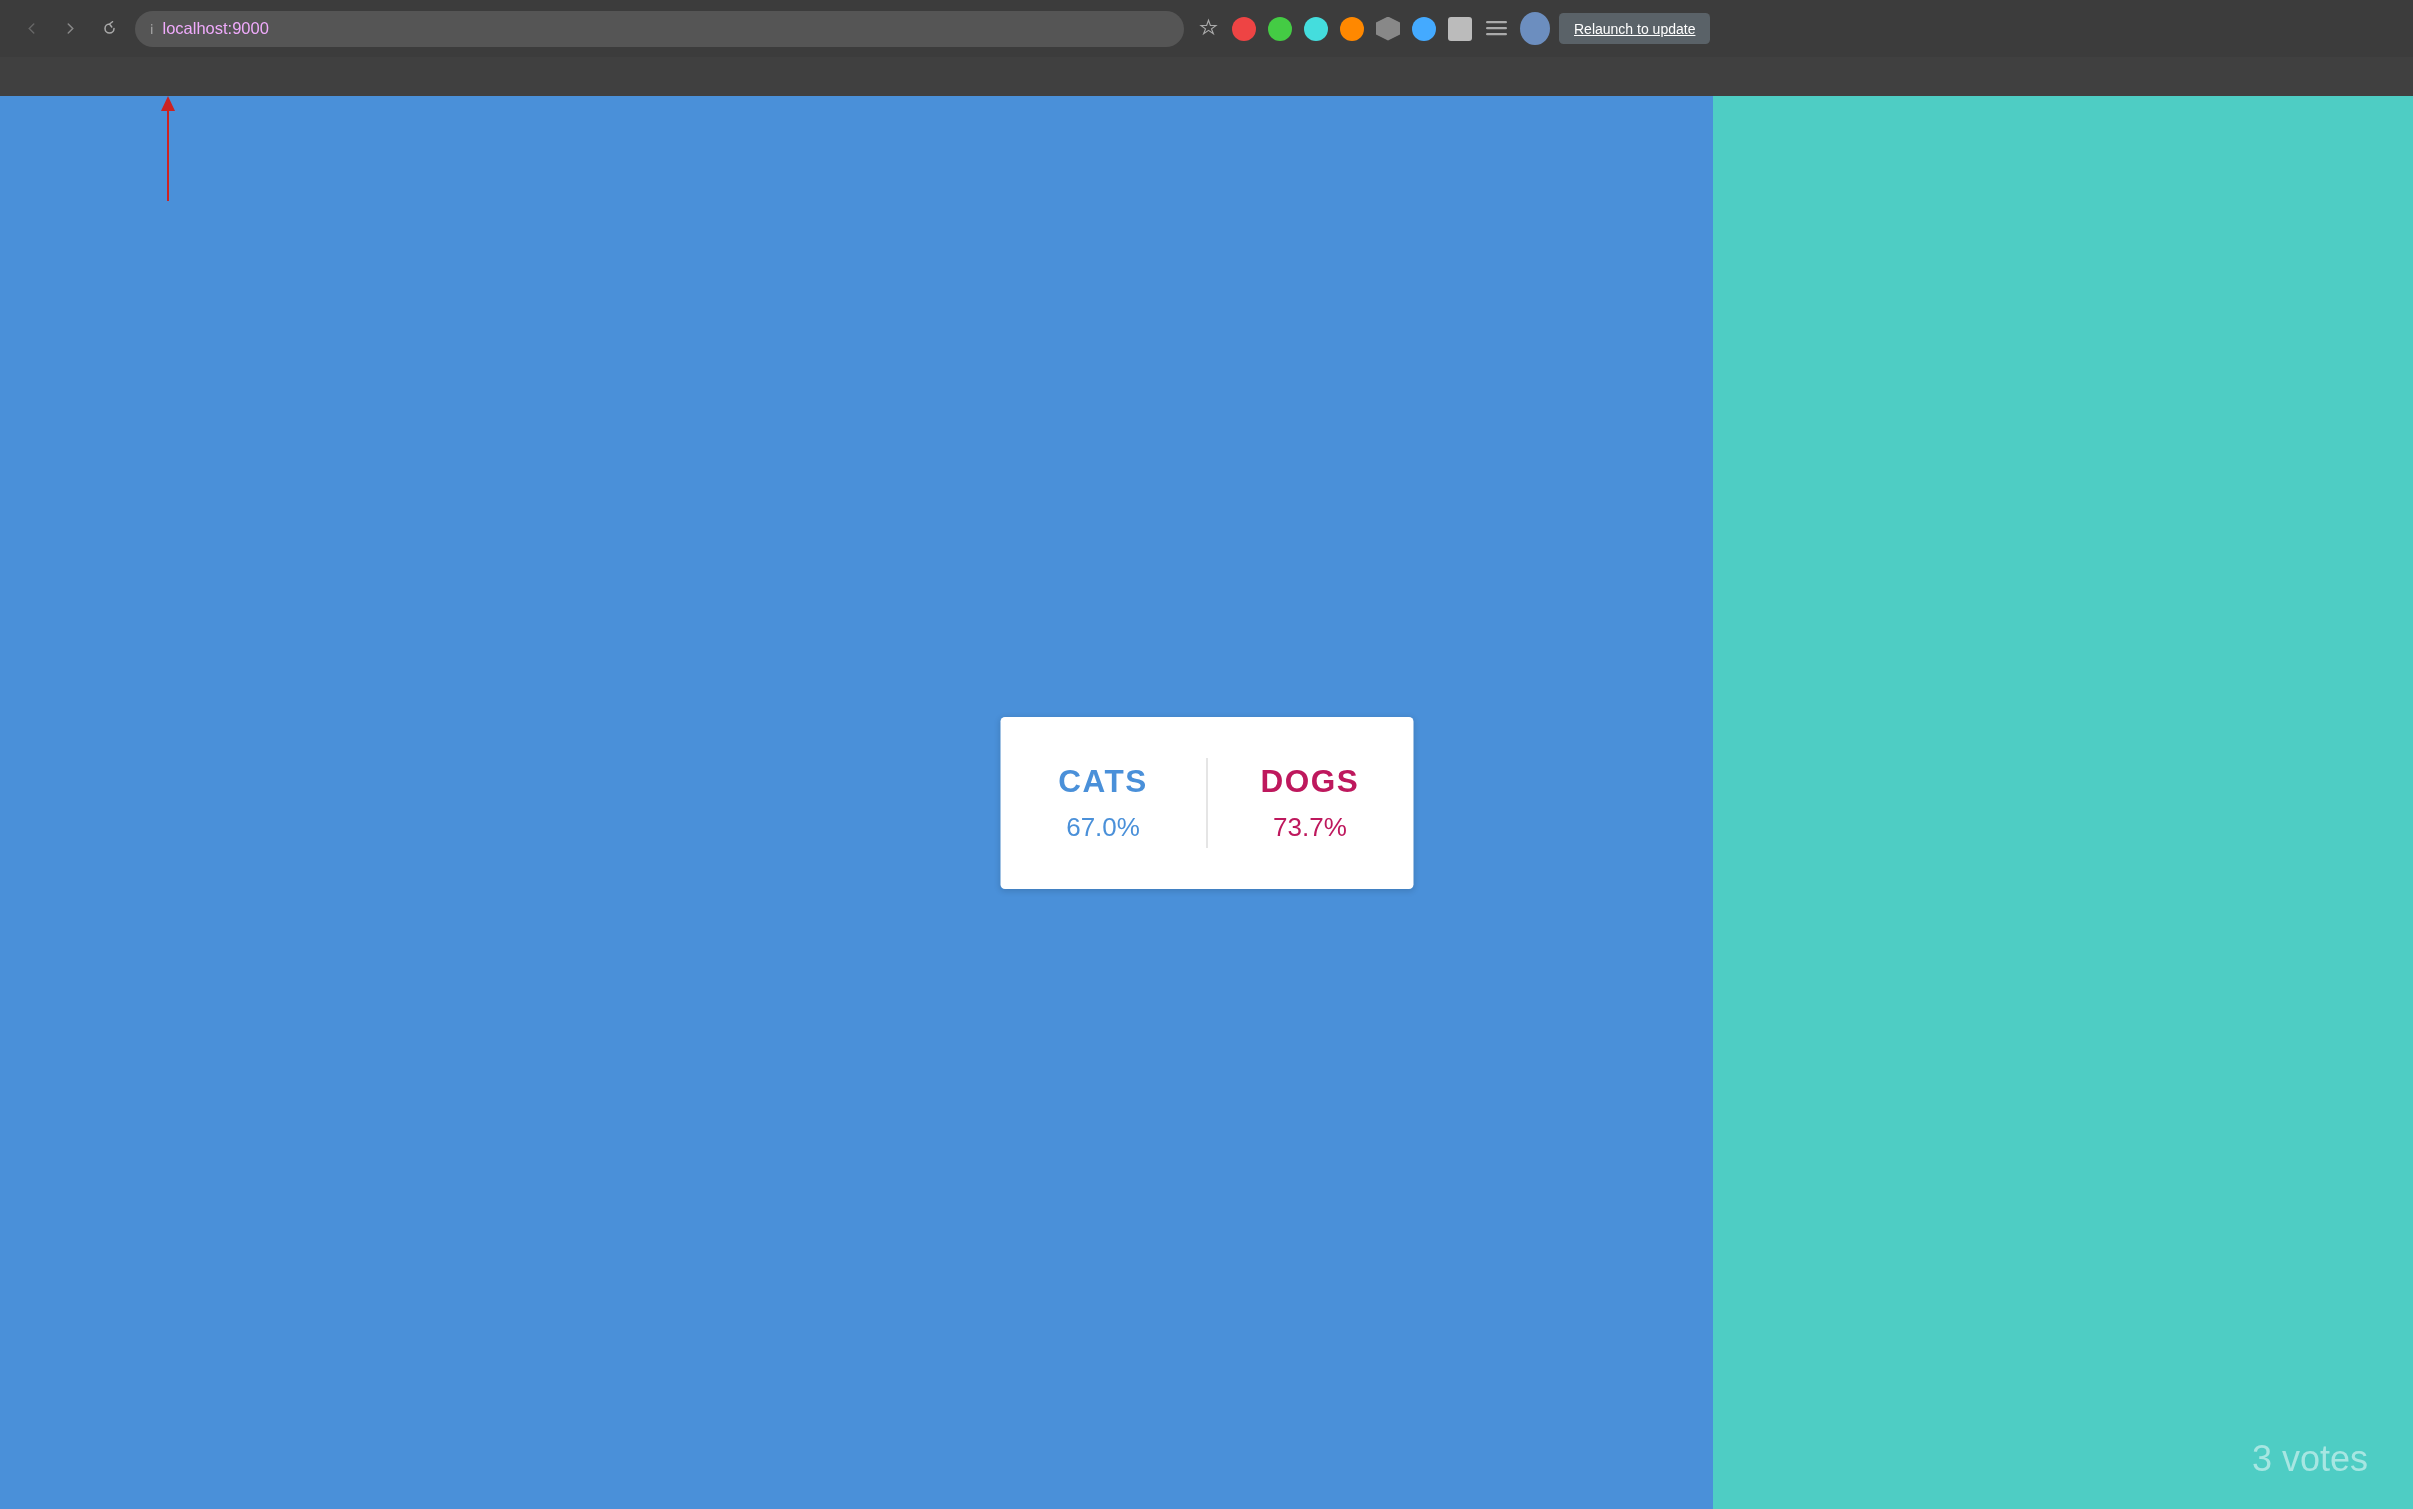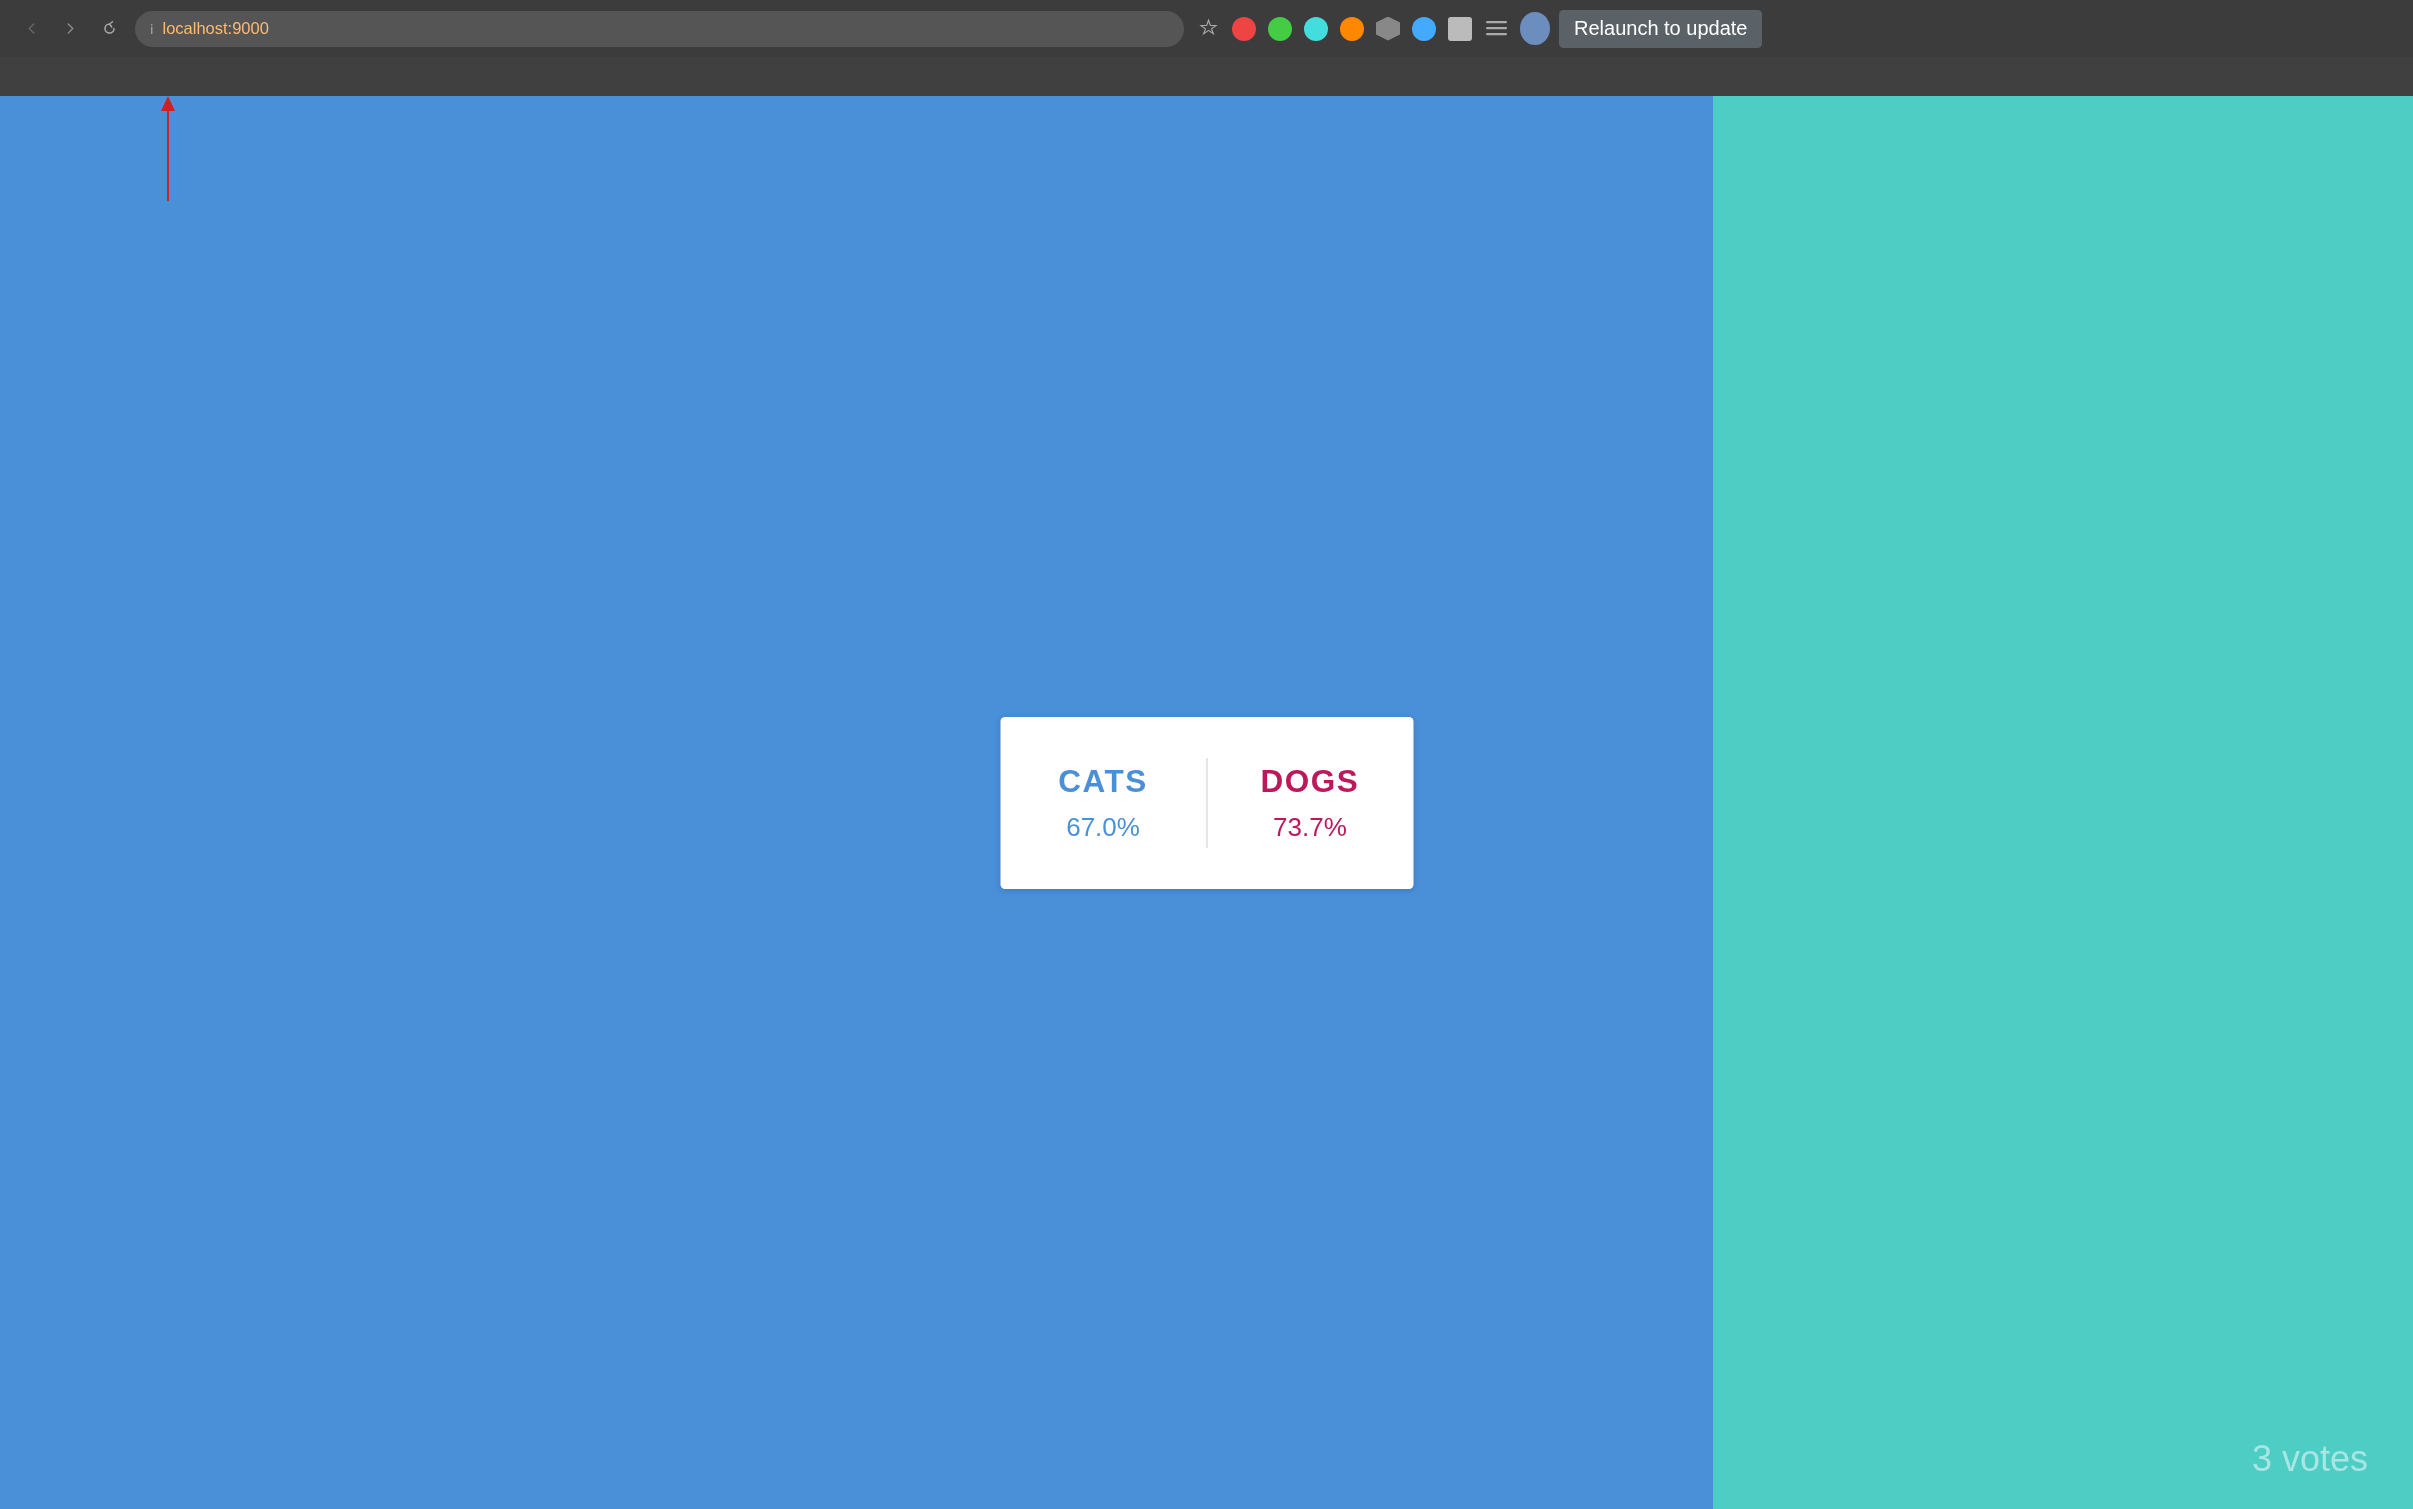--- a/index.html
+++ b/index.html
@@ -59,21 +59,21 @@
       padding: 0 15px;
       gap: 9px;
     }
 
     .lock-icon {
       color: #aaa;
       font-size: 13.5px;
     }
 
     .address-text {
-      color: #fdba74;
+      color: #f0abfc;
       font-size: 16.5px;
       flex: 1;
     }
 
     .browser-extensions {
       display: flex;
       align-items: center;
       gap: 6px;
     }
 
@@ -86,23 +86,24 @@
       justify-content: center;
       font-size: 15px;
     }
 
     .relaunch-btn {
       background: #5a6268;
       color: #fff;
       border: none;
       padding: 7.5px 15px;
       border-radius: 4.5px;
-      font-size: 20px;
+      font-size: 14px;
       cursor: pointer;
       white-space: nowrap;
+      text-decoration: underline;
     }
 
     .profile-icon {
       width: 33px;
       height: 33px;
       border-radius: 50%;
       background: #6c8ebf;
       overflow: hidden;
     }
 

